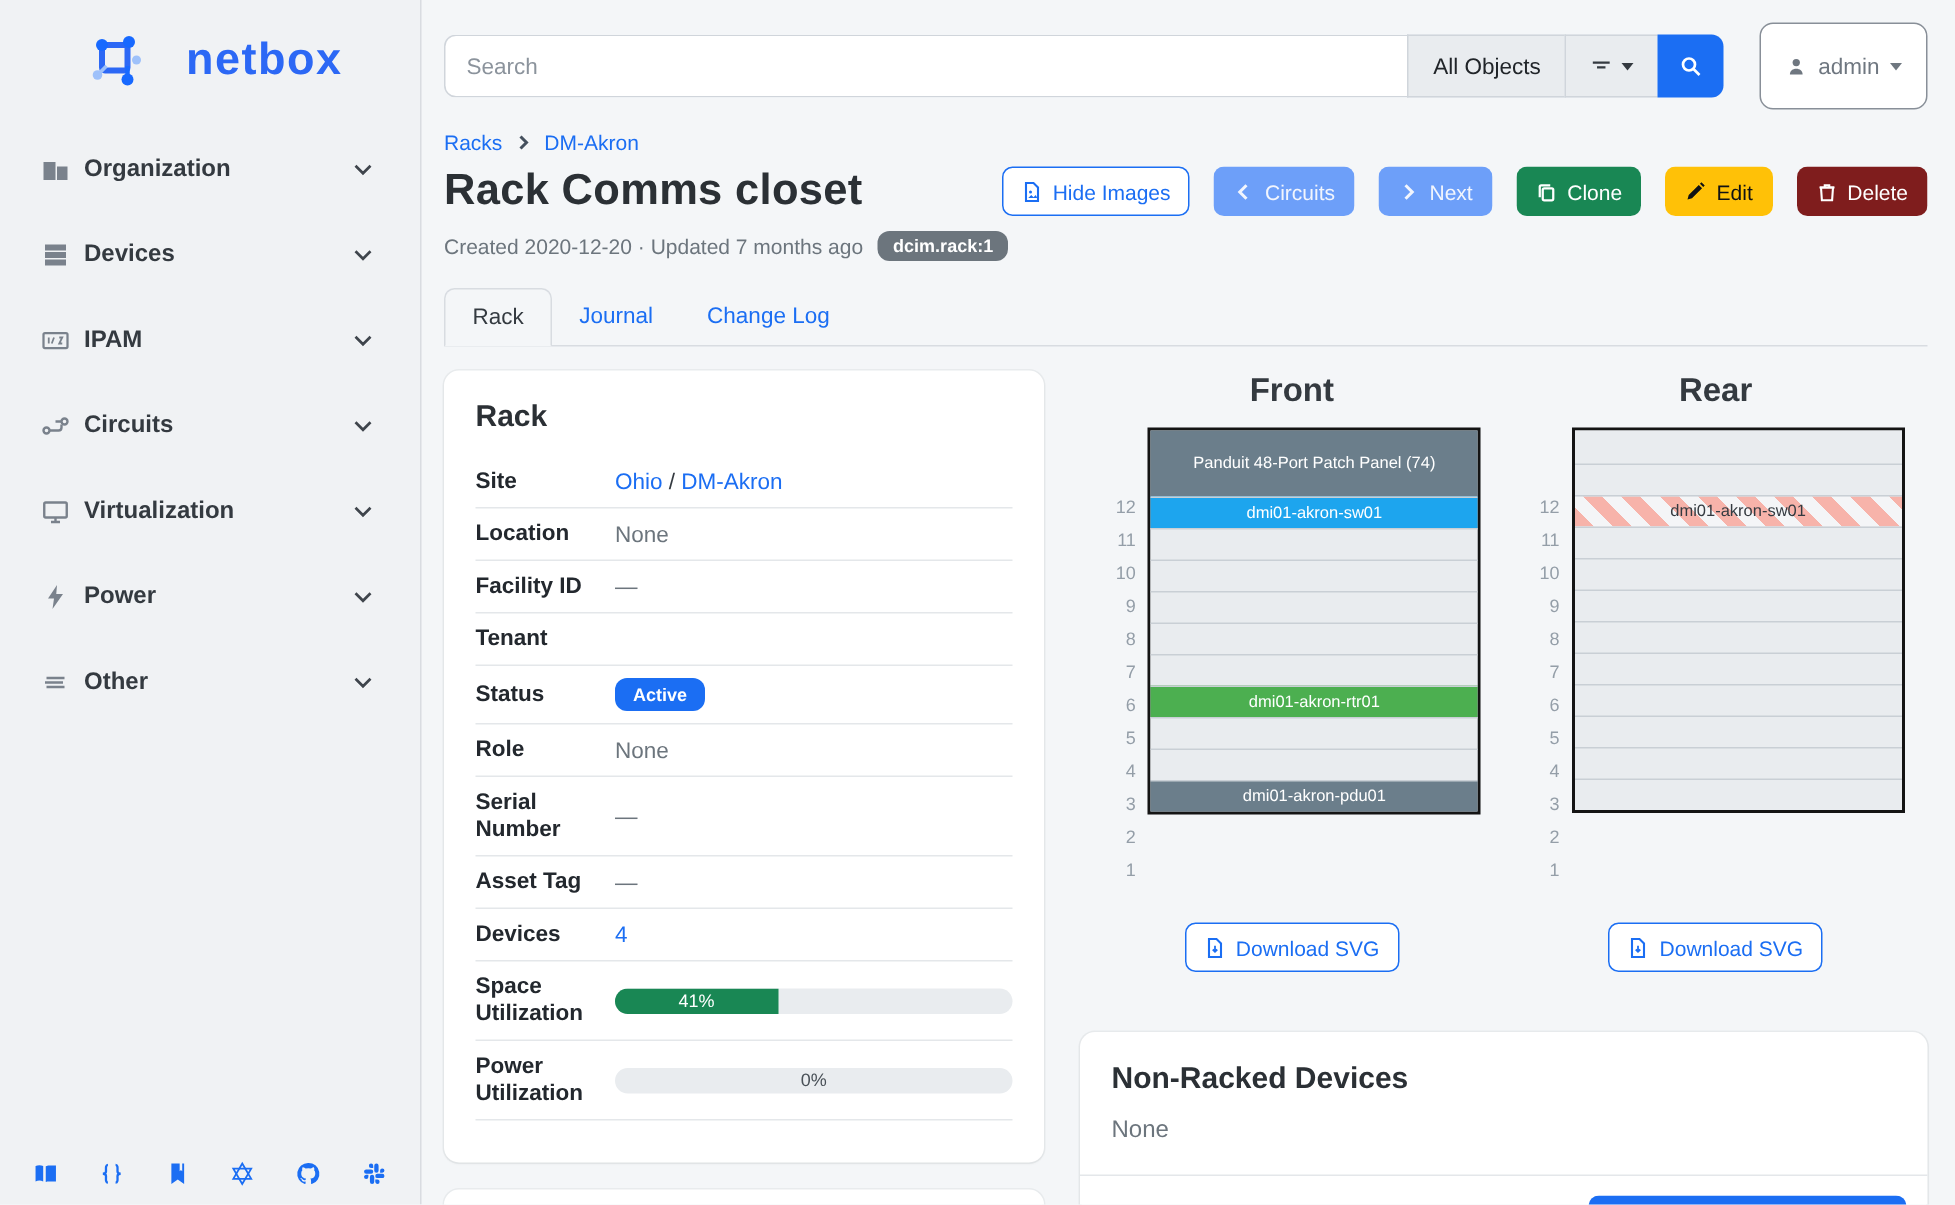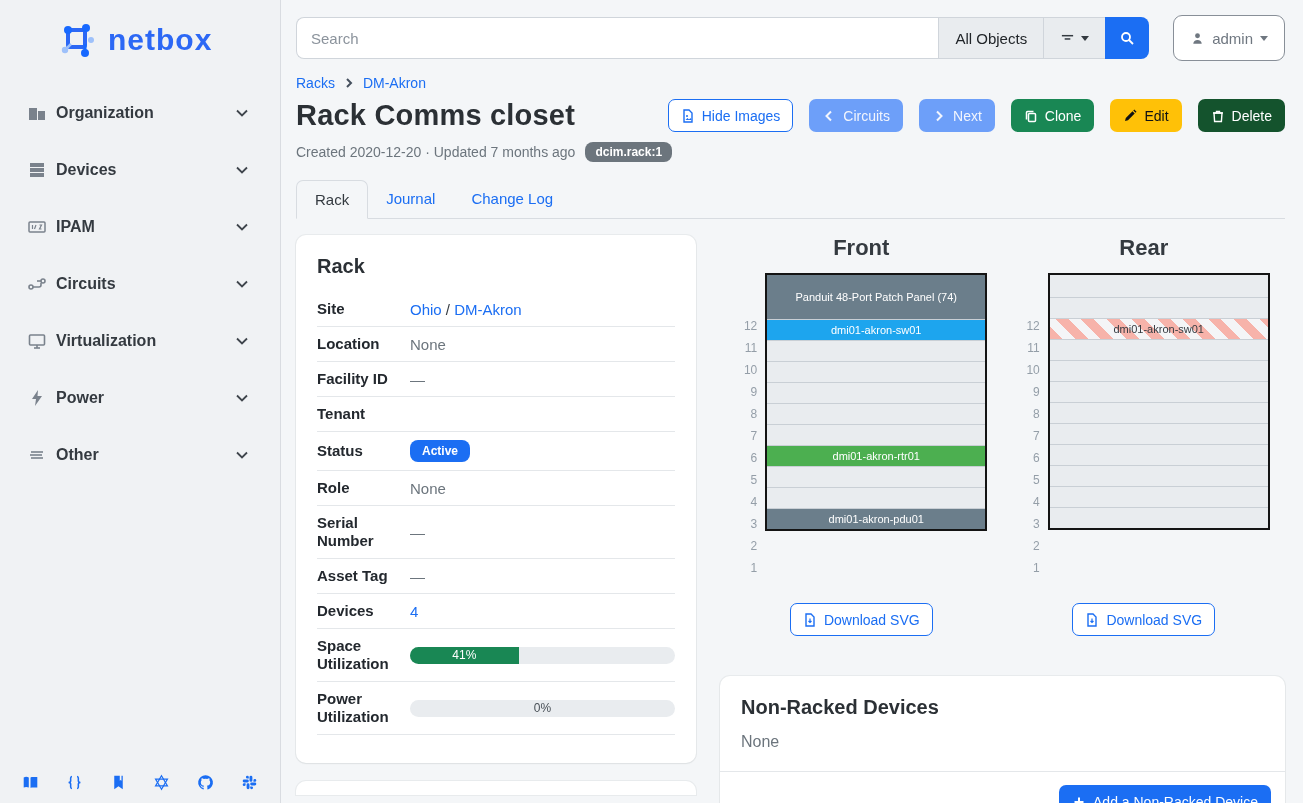--- a/index.html
+++ b/index.html
@@ -2,57 +2,57 @@
 <html><head>
 <meta charset="utf-8">
 <style>
   * { box-sizing: border-box; margin: 0; padding: 0; }
   html,body { width:1303px; height:803px; overflow:hidden; }
   body { font-family:"Liberation Sans", sans-serif; background:#f4f6f8; color:#2b3035; }
   .app { display:flex; width:100%; height:100%; }
 
   
   .sidebar { width:281px; min-width:281px; background:#f0f2f4; border-right:1px solid #d9dce1; position:relative; }
-  .logo { display:flex; align-items:center; gap:10px; padding:12px 0 0 58px; height:68px;text-align:center; }
+  .logo { display:flex; align-items:center; gap:26px; padding:12px 0 0 58px; height:68px;text-align:center; }
   .logo-word { font-size:30px; font-weight:bold; color:#2c68f5; letter-spacing:1px; }
   .nav { margin-top:16px; }
   .nav-item { display:flex; align-items:center; height:57px; padding:0 30px 0 27px; cursor:pointer; }
   .nav-item .nicon { width:20px; height:20px; color:#7a828c; margin-right:9px; flex:0 0 auto; }
   .nav-item .nlabel { font-size:16px; font-weight:bold; color:#343a40; flex:1; }
   .nav-item .chev { width:16px; height:16px; color:#3f454c; }
   .side-footer { position:absolute; bottom:12px; left:0; right:0; display:flex; justify-content:space-between; padding:0 22px; }
   .side-footer .ficon { width:17px; height:17px; color:#1b6ef3; cursor:pointer; }
 
   
   .main { flex:1; padding:15px 18px 0 15px; position:relative; }
 
   .topbar { display:flex; align-items:center; gap:24px; }
   .search-group { flex:1; display:flex; height:42px; }
   .search-input { flex:1; border:1px solid #d0d5db; border-right:none; border-radius:8px 0 0 8px; padding:0 14px; font-size:15px; color:#495057; background:#fff; outline:none; }
   .search-input::placeholder { color:#8b939c; }
   .seg { display:flex; align-items:center; background:#e9ecef; border:1px solid #d0d5db; border-right:none; padding:0 16px; font-size:15px; color:#212529; cursor:pointer; }
   .seg.filter { gap:6px; color:#343a40; }
   .search-btn { width:44px; border:none; background:#1b6ef3; color:#fff; border-radius:0 8px 8px 0; display:flex; align-items:center; justify-content:center; cursor:pointer; }
-  .user-btn { display:flex; align-items:center; gap:7px; height:46px; padding:0 16px; background:#fff; border:1px solid #888f98; border-radius:9px; color:#6f7780; font-size:15px; cursor:pointer; }
+  .user-btn { display:flex; align-items:center; gap:7px; height:58px; padding:0 16px; background:#fff; border:1px solid #888f98; border-radius:9px; color:#6f7780; font-size:15px; cursor:pointer; }
   .caret { width:0; height:0; border-left:4px solid transparent; border-right:4px solid transparent; border-top:5px solid currentColor; display:inline-block; }
 
   .breadcrumb { margin-top:14px; display:flex; align-items:center; gap:8px; font-size:14px; }
   .breadcrumb a { color:#1b6ef3; text-decoration:none; cursor:pointer; }
   .crumb-sep { width:12px; height:12px; color:#45505e; }
 
   .header-row { display:flex; align-items:flex-start; margin-top:8px; }
   .page-title { font-size:29px; font-weight:bold; color:#2b3035; letter-spacing:0.2px; }
   .header-actions { margin-left:auto; display:flex; gap:16px; }
   .btn { display:inline-flex; align-items:center; gap:7px; height:33px; padding:0 12px; border-radius:7px; font-size:14px; border:1px solid transparent; cursor:pointer; white-space:nowrap; }
   .btn svg { width:14px; height:14px; }
   .btn-outline-blue { background:#fff; border-color:#1b6ef3; color:#1b6ef3; }
   .btn-soft-blue { background:#6d9ff9; color:#f2f5fd; }
   .btn-green { background:#198754; color:#fff; }
   .btn-yellow { background:#ffc107; color:#101214; }
-  .btn-red { background:#14532d; color:#fff; }
+  .btn-red { background:#7f1d1d; color:#fff; }
   .btn-blue { background:#1b6ef3; color:#fff; }
 
   .meta-row { margin-top:10px; display:flex; align-items:center; gap:10px; font-size:14px; color:#6c757d;text-align:right; }
   .obj-badge { background:#6c757d; color:#fff; font-size:12px; font-weight:bold; padding:3px 10px; border-radius:8px; }
 
   .tabs { margin-top:18px; display:flex; border-bottom:1px solid #d8dce1; }
   .tab { padding:10px 18px; font-size:15px; cursor:pointer; }
   .tab.active { color:#343a40; background:#f4f6f8; border:1px solid #d8dce1; border-bottom:1px solid #f4f6f8; border-radius:7px 7px 0 0; margin-bottom:-1px; }
   .tab.link { color:#1b6ef3; }
 

